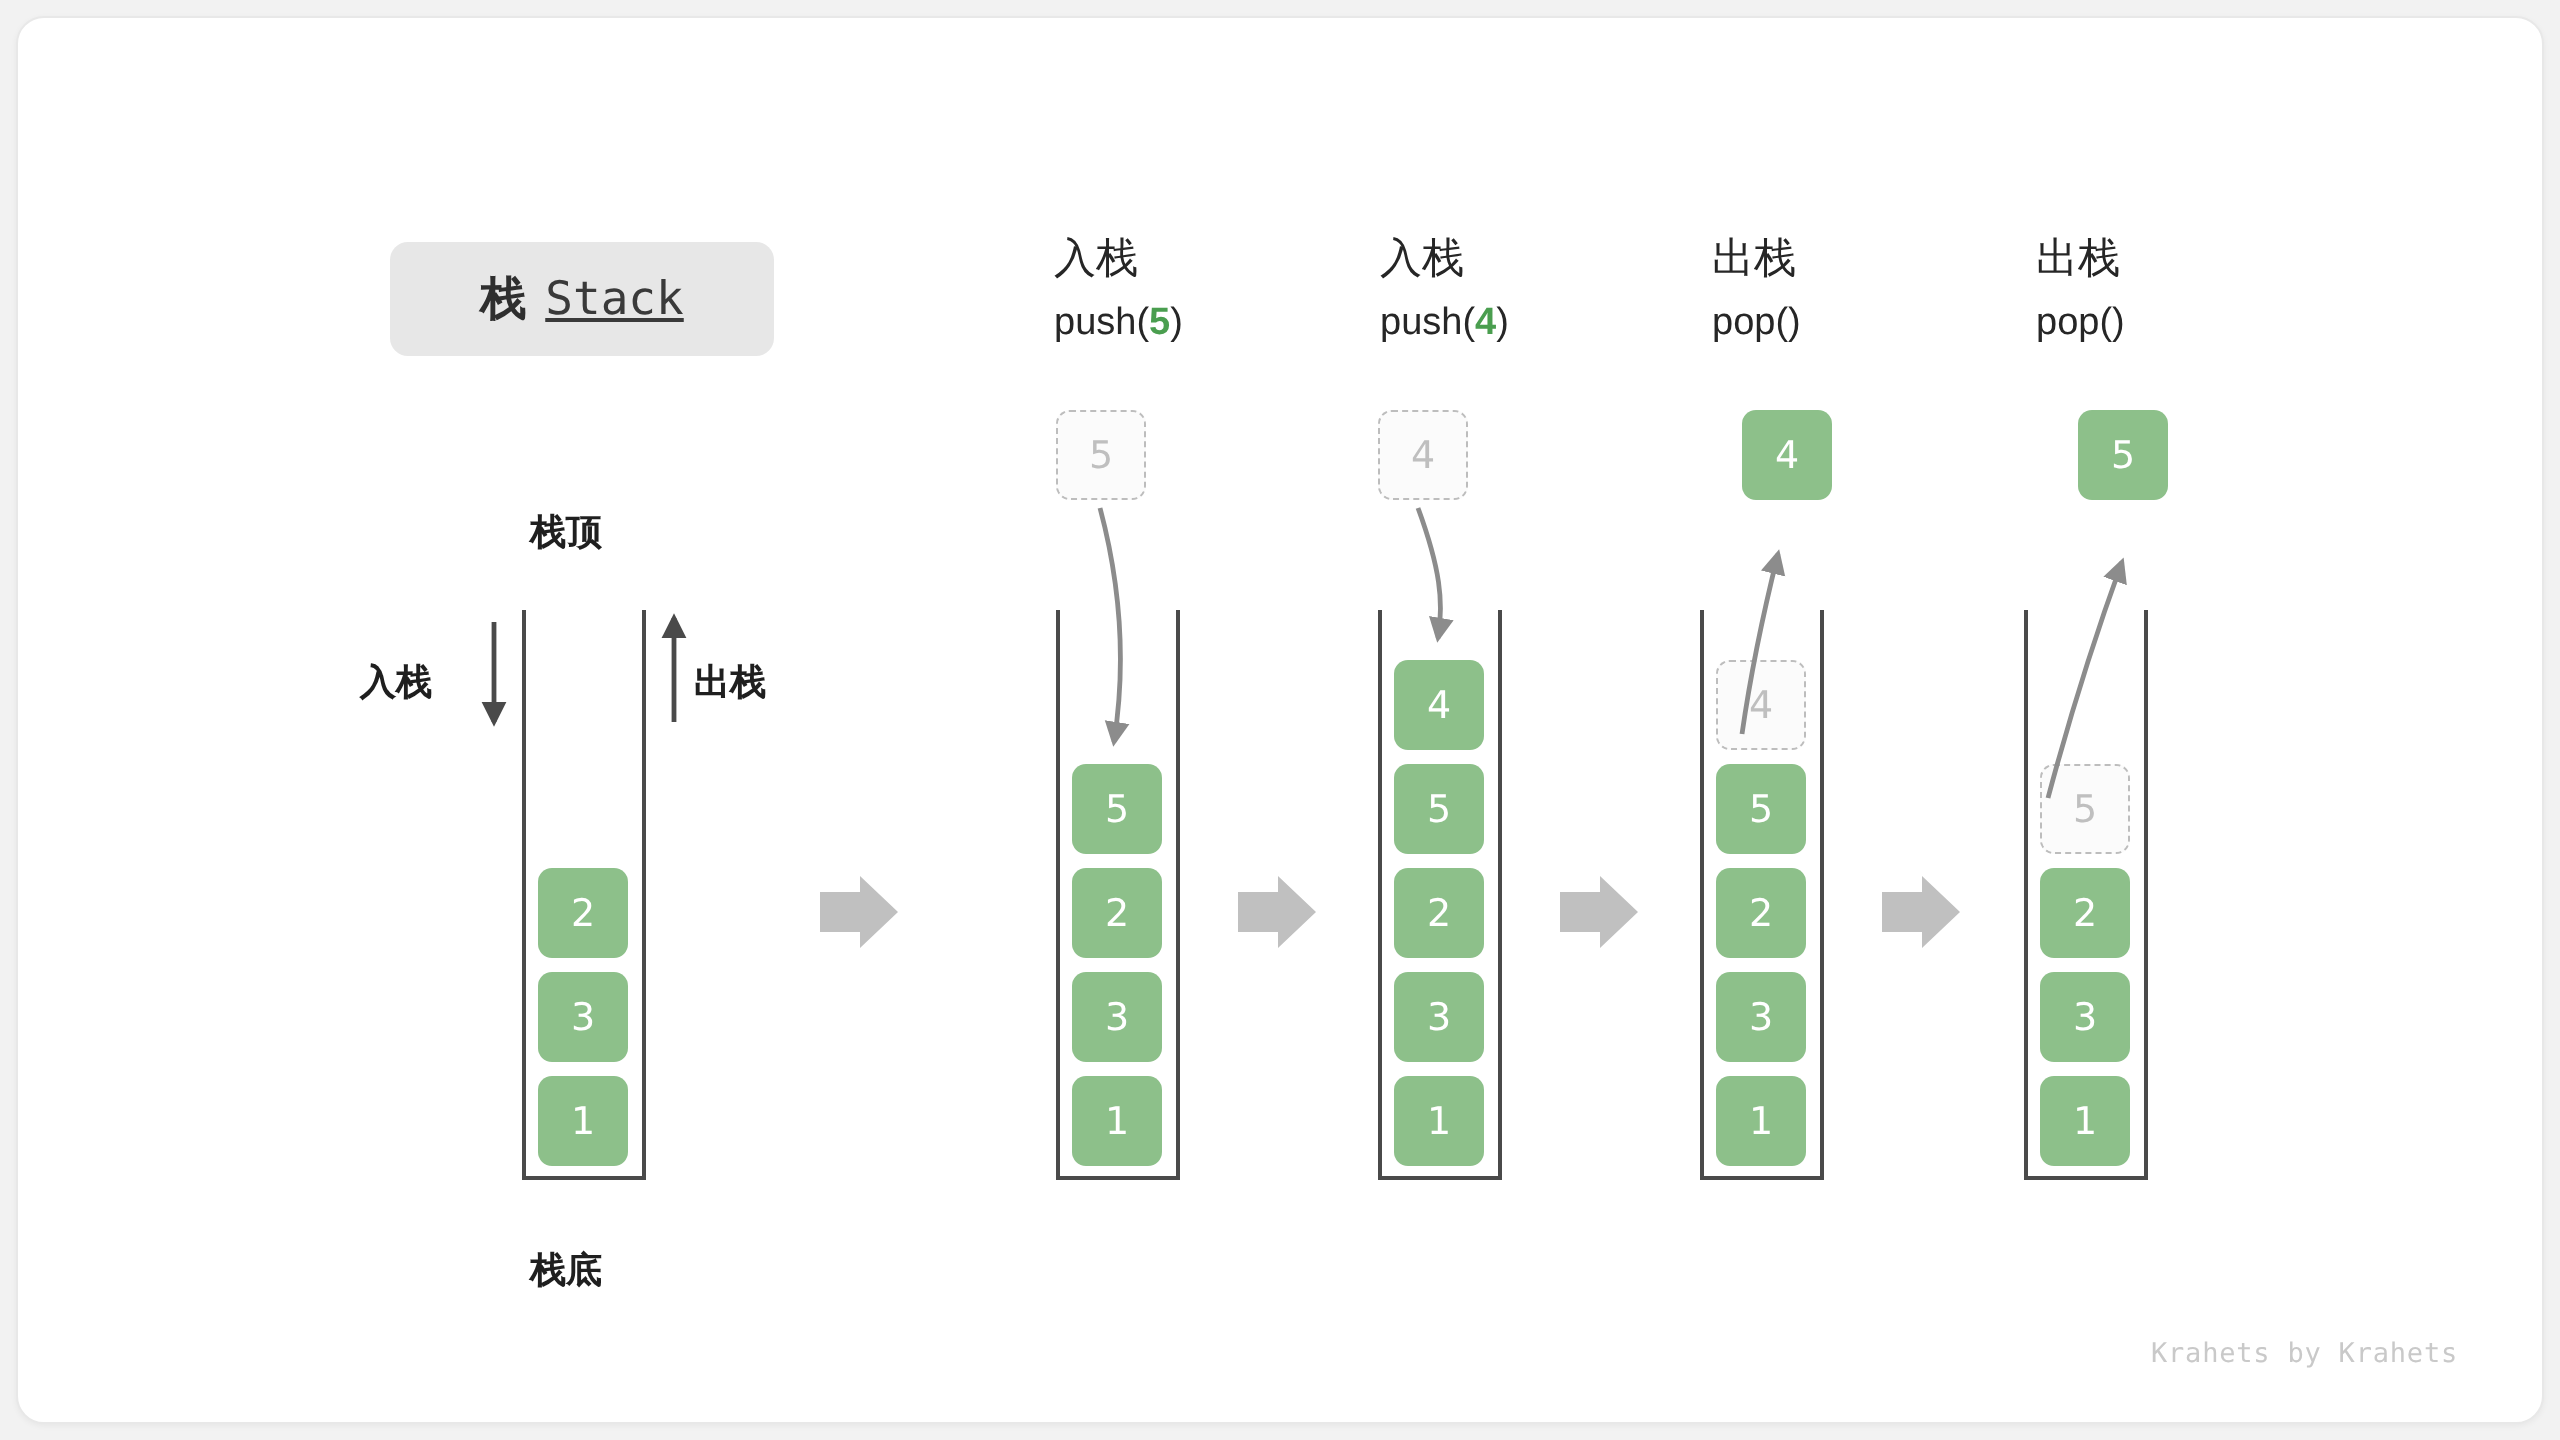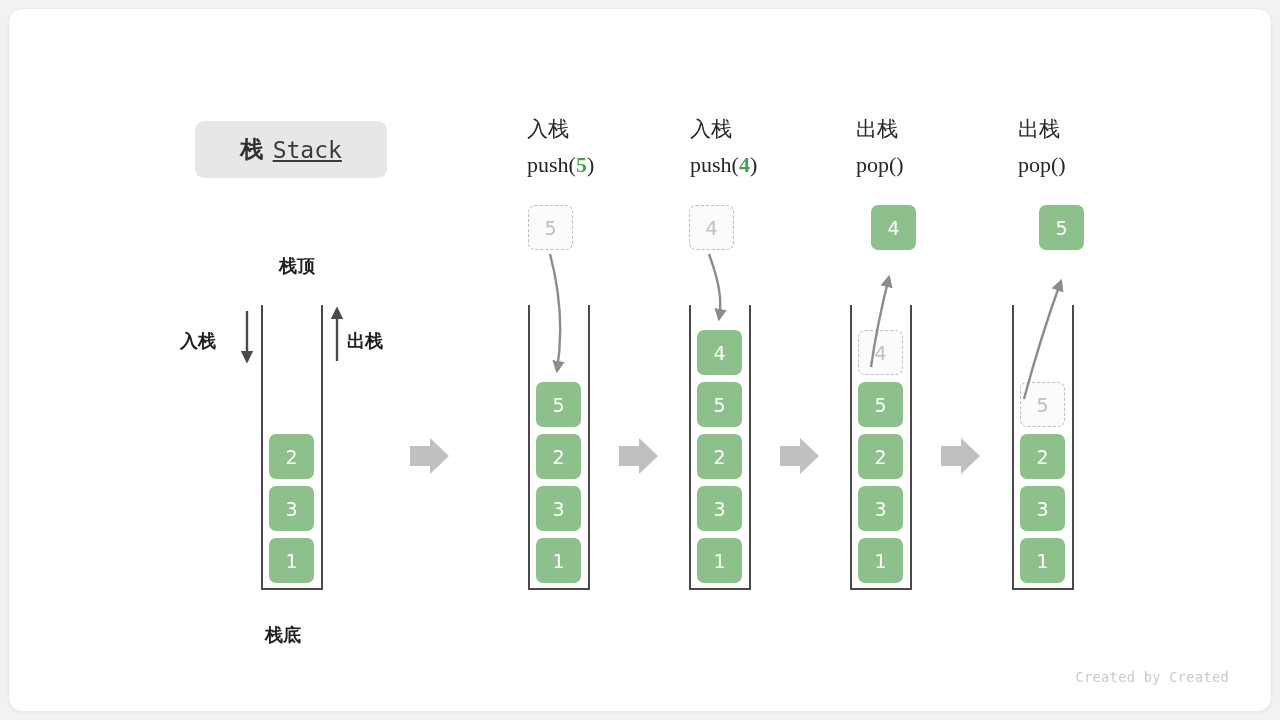--- a/index.html
+++ b/index.html
@@ -67,22 +67,22 @@
     line-height: 1.42;
     color: #262626;
     white-space: nowrap;
   }
   .col-head .cn {
     font-size: 21px;
     font-family: "DejaVu Sans", "Liberation Sans", sans-serif;
     display: block;
   }
   .col-head .code {
-    font-size: 22px;
-    font-family: Liberation Serif, serif;
+    font-size: 19px;
+    font-family: Liberation Sans, sans-serif;
     display: block;
     margin-top: 4px;
   }
   .col-head .code .arg { color: #4a9e4f; font-weight: bold; }
 
   
   .stack {
     position: absolute;
     box-sizing: border-box;
   }
@@ -182,21 +182,21 @@
     <div class="col-head" style="left:847px; top:106px;">
       <span class="cn">出栈</span>
       <span class="code"><span>pop(</span><span class="arg"></span><span>)</span></span>
     </div>
 
     <div class="col-head" style="left:1009px; top:106px;">
       <span class="cn">出栈</span>
       <span class="code"><span>pop(</span><span class="arg"></span><span>)</span></span>
     </div>
 
-    <div class="label" style="left:256px; top:245px;margin-left:14px;">栈顶</div>
+    <div class="label" style="left:256px; top:245px;">栈顶</div>
     <div class="label" style="left:256px; top:614px;font-family:Liberation Mono, monospace;">栈底</div>
     <div class="label" style="left:171px; top:320px;">入栈</div>
     <div class="label" style="left:338px; top:320px;">出栈</div>
 
     <div class="stack" style="left:252px; top:296px; width:62px; height:285px;">
       <div class="wall left"></div>
       <div class="wall right"></div>
       <div class="floor"></div>
       <div class="box filled" style="left:8px; top:129px;">2</div>
       <div class="box filled" style="left:8px; top:181px;">3</div>
@@ -278,16 +278,16 @@
 
       <path d="M541,245 C553,290 553,330 548,362" fill="none" stroke="#8c8c8c" stroke-width="2.4" marker-end="url(#head-gray)"></path>
 
       <path d="M700,245 C711,275 713,292 710,310" fill="none" stroke="#8c8c8c" stroke-width="2.4" marker-end="url(#head-gray)"></path>
 
       <path d="M862,358 C866,330 872,300 880,268" fill="none" stroke="#8c8c8c" stroke-width="2.4" marker-end="url(#head-gray)"></path>
 
       <path d="M1015,390 C1027,345 1040,305 1052,272" fill="none" stroke="#8c8c8c" stroke-width="2.4" marker-end="url(#head-gray)"></path>
     </svg>
 
-    <div class="footer">Created by Created</div>
+    <div class="footer">Krahets by Krahets</div>
 
   </div>
 </div>
 
 </body></html>

